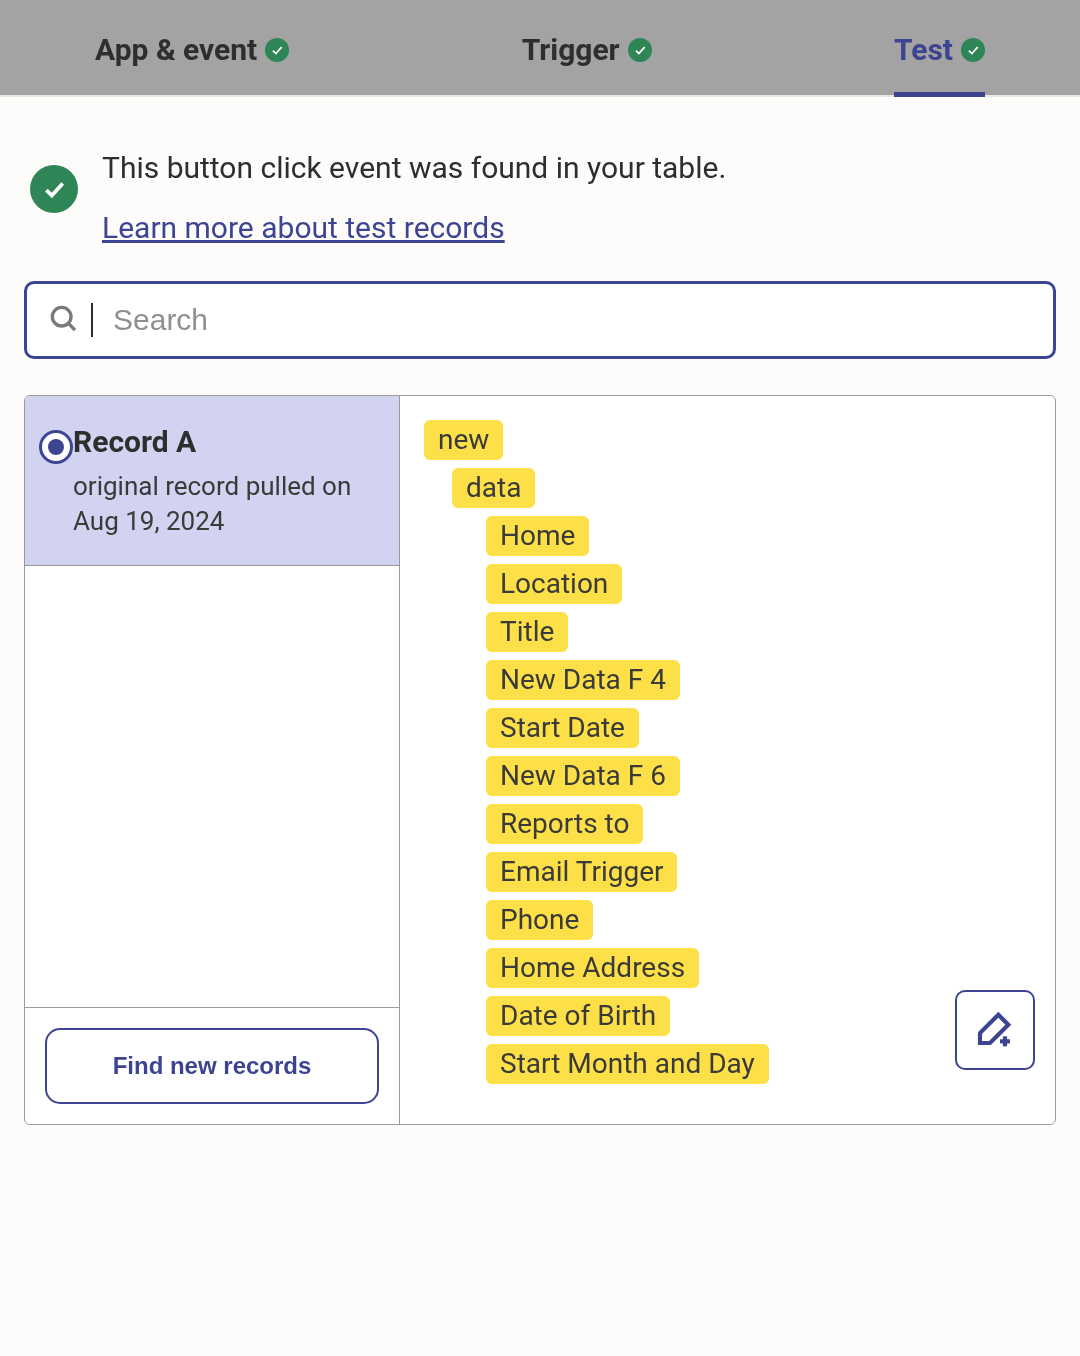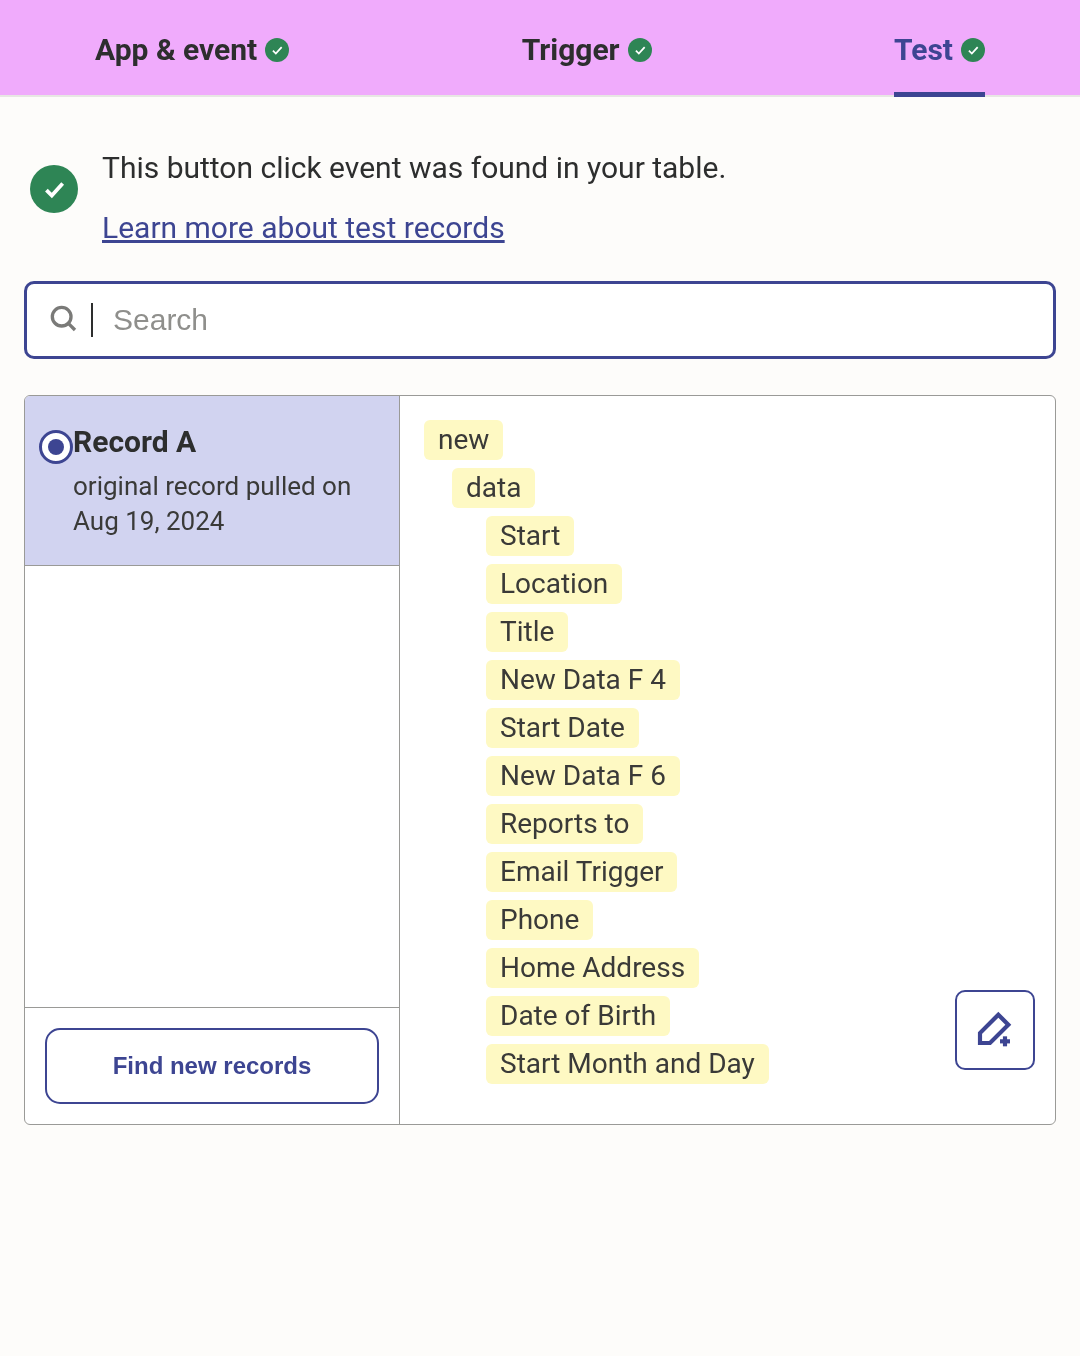--- a/index.html
+++ b/index.html
@@ -11,21 +11,21 @@
     overflow: hidden;
     color: #2d2e2e;
   }
 
   
   .tabs {
     display: flex;
     justify-content: space-between;
     padding: 32px 95px 28px 95px;
     border-bottom: 2px solid #e7e7e3;
-    background: #f0abfc;
+    background: #a3a3a3;
   }
   .tab {
     display: flex;
     align-items: center;
     gap: 8px;
     font-size: 30px;
     font-weight: 700;
     color: #2d2e2e;
     position: relative;
     cursor: pointer;
@@ -205,21 +205,21 @@
   }
 
   .records-right {
     flex: 1;
     padding: 24px 24px 0 24px;
     position: relative;
     overflow: hidden;
   }
   .field-pill {
     display: inline-block;
-    background: #fef9c3;
+    background: #fde047;
     color: #3a3a38;
     font-size: 28px;
     padding: 6px 14px;
     border-radius: 6px;
     margin-bottom: 8px;
     cursor: pointer;
   }
   .indent-0 { margin-left: 0; }
   .indent-1 { margin-left: 28px; }
   .indent-2 { margin-left: 62px; }
@@ -313,21 +313,21 @@
     </div>
     <div class="records-left-spacer"></div>
     <div class="find-btn-wrap">
       <button class="find-btn">Find new records</button>
     </div>
   </div>
 
   <div class="records-right">
     <div class="pill-row"><span class="field-pill indent-0">new</span></div>
     <div class="pill-row"><span class="field-pill indent-1">data</span></div>
-    <div class="pill-row"><span class="field-pill indent-2">Start</span></div>
+    <div class="pill-row"><span class="field-pill indent-2">Home</span></div>
     <div class="pill-row"><span class="field-pill indent-2">Location</span></div>
     <div class="pill-row"><span class="field-pill indent-2">Title</span></div>
     <div class="pill-row"><span class="field-pill indent-2">New Data F 4</span></div>
     <div class="pill-row"><span class="field-pill indent-2">Start Date</span></div>
     <div class="pill-row"><span class="field-pill indent-2">New Data F 6</span></div>
     <div class="pill-row"><span class="field-pill indent-2">Reports to</span></div>
     <div class="pill-row"><span class="field-pill indent-2">Email Trigger</span></div>
     <div class="pill-row"><span class="field-pill indent-2">Phone</span></div>
     <div class="pill-row"><span class="field-pill indent-2">Home Address</span></div>
     <div class="pill-row"><span class="field-pill indent-2">Date of Birth</span></div>

